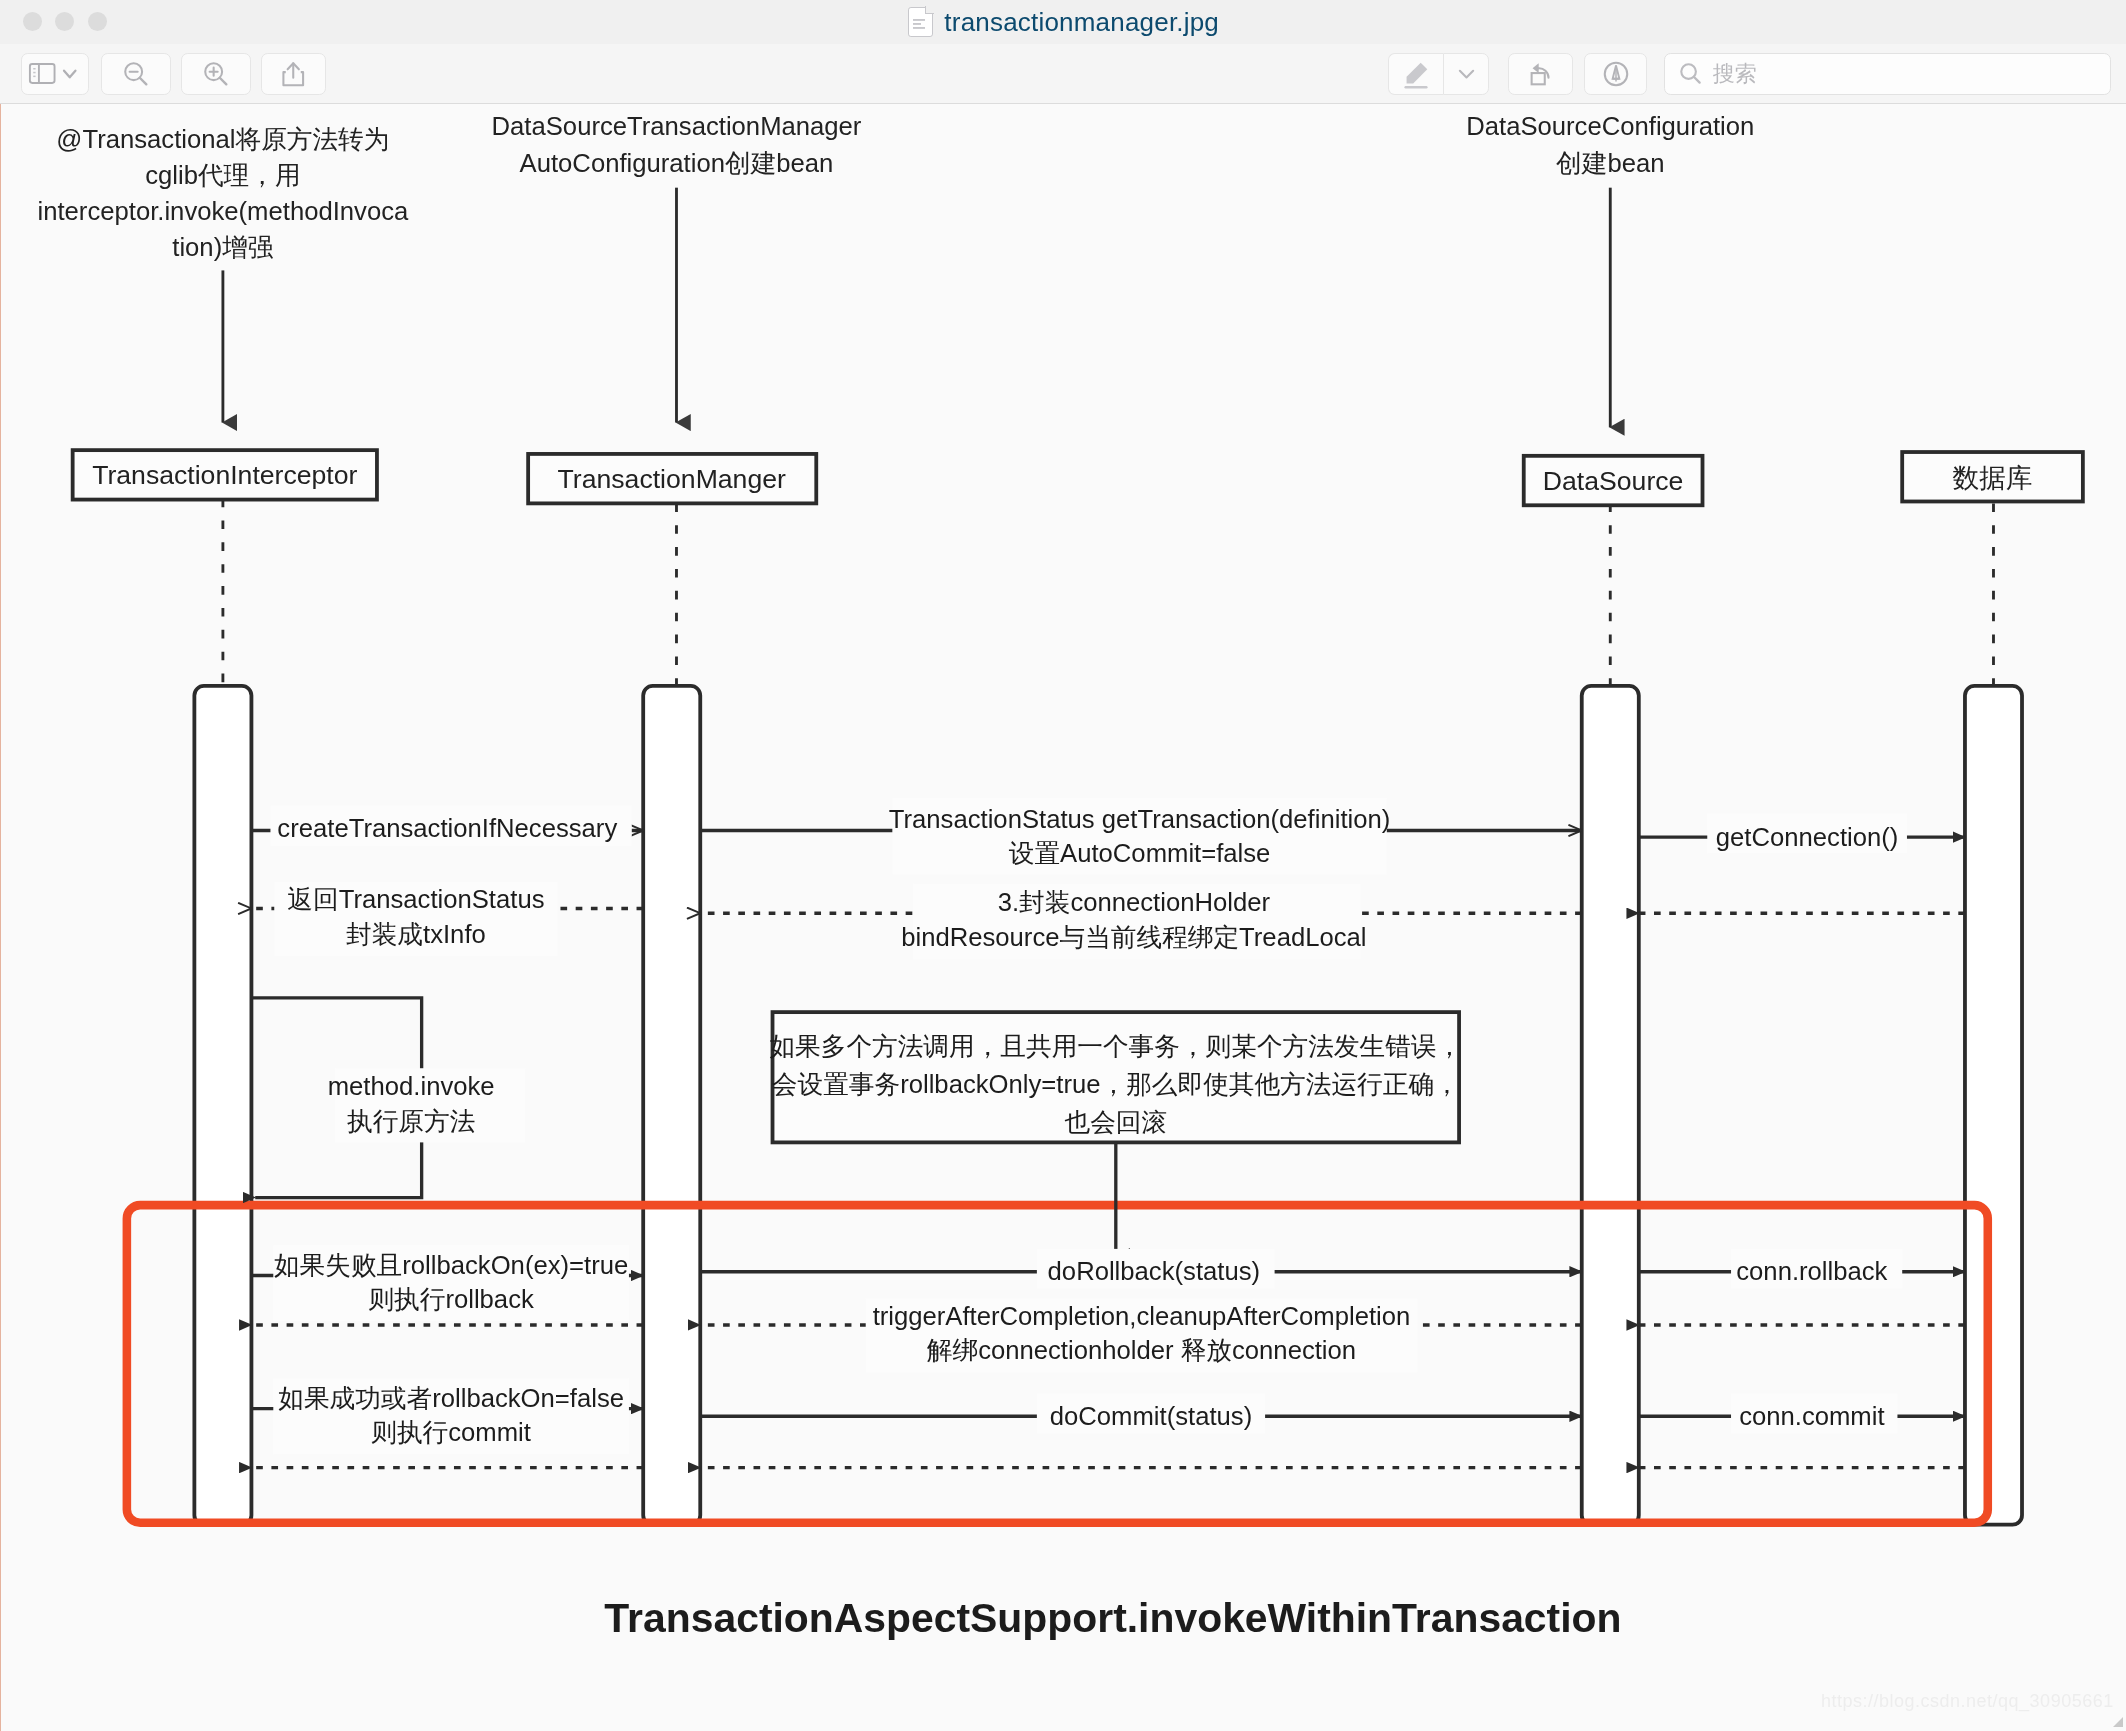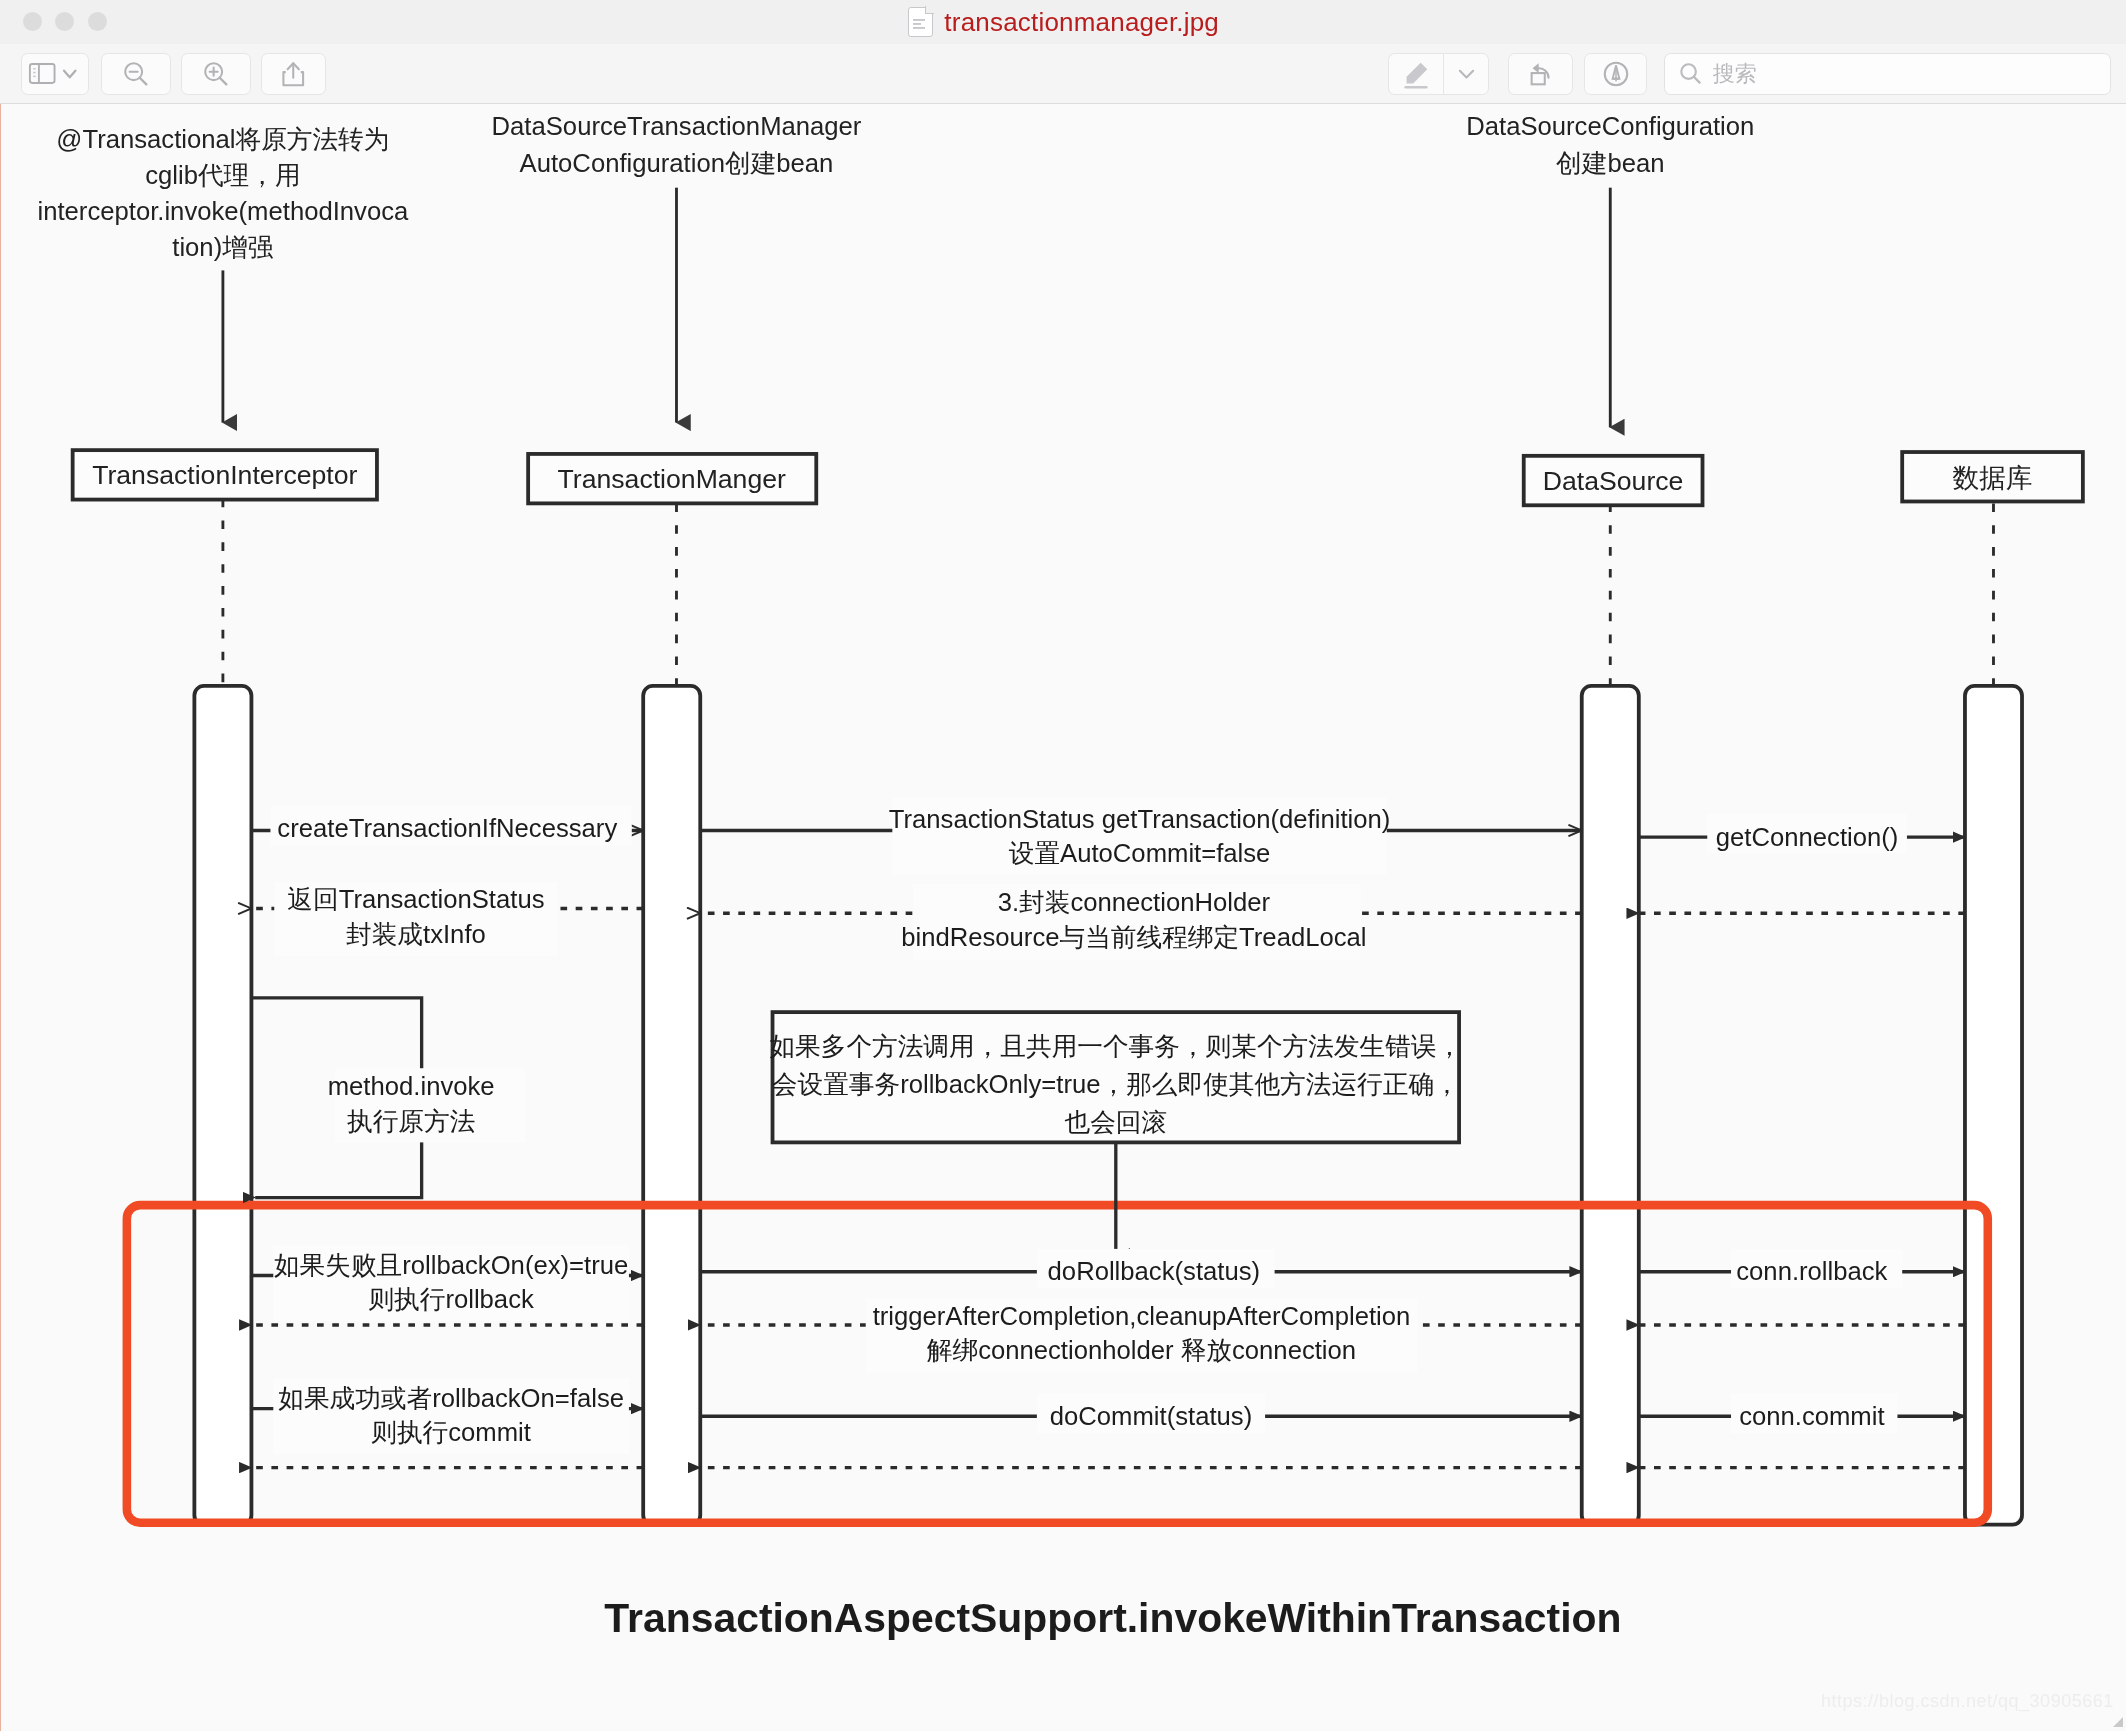--- a/index.html
+++ b/index.html
@@ -31,21 +31,21 @@
     content:"";position:absolute;right:-1.9px;top:-1.9px;width:7.6px;height:7.6px;
     background:#f0f0f0;border-left:1.9px solid #c8c8cc;border-bottom:1.9px solid #c8c8cc;
   }
   .doc-icon:after{
     content:"";position:absolute;left:3.8px;top:11.4px;width:12.4px;height:9.5px;
     background:
       linear-gradient(#c8c8cc,#c8c8cc) 0 0/100% 1.9px no-repeat,
       linear-gradient(#c8c8cc,#c8c8cc) 0 3.8px/70% 1.9px no-repeat,
       linear-gradient(#c8c8cc,#c8c8cc) 0 7.6px/100% 1.9px no-repeat;
   }
-  .title-text{font-size:26px;color:#b91c1c;letter-spacing:0.2px;}
+  .title-text{font-size:26px;color:#0c4a6e;letter-spacing:0.2px;}
 
   
   .toolbar{
     position:absolute;left:0;top:44px;width:2127px;height:59px;
     background:#f5f5f5;border-bottom:1px solid #dcdcdc;padding-left:7px;
   }
   .tbtn{
     position:absolute;top:8.6px;height:42px;
     background:#fbfbfb;border:1px solid #e6e6e6;border-radius:6.7px;
     display:flex;align-items:center;justify-content:center;

